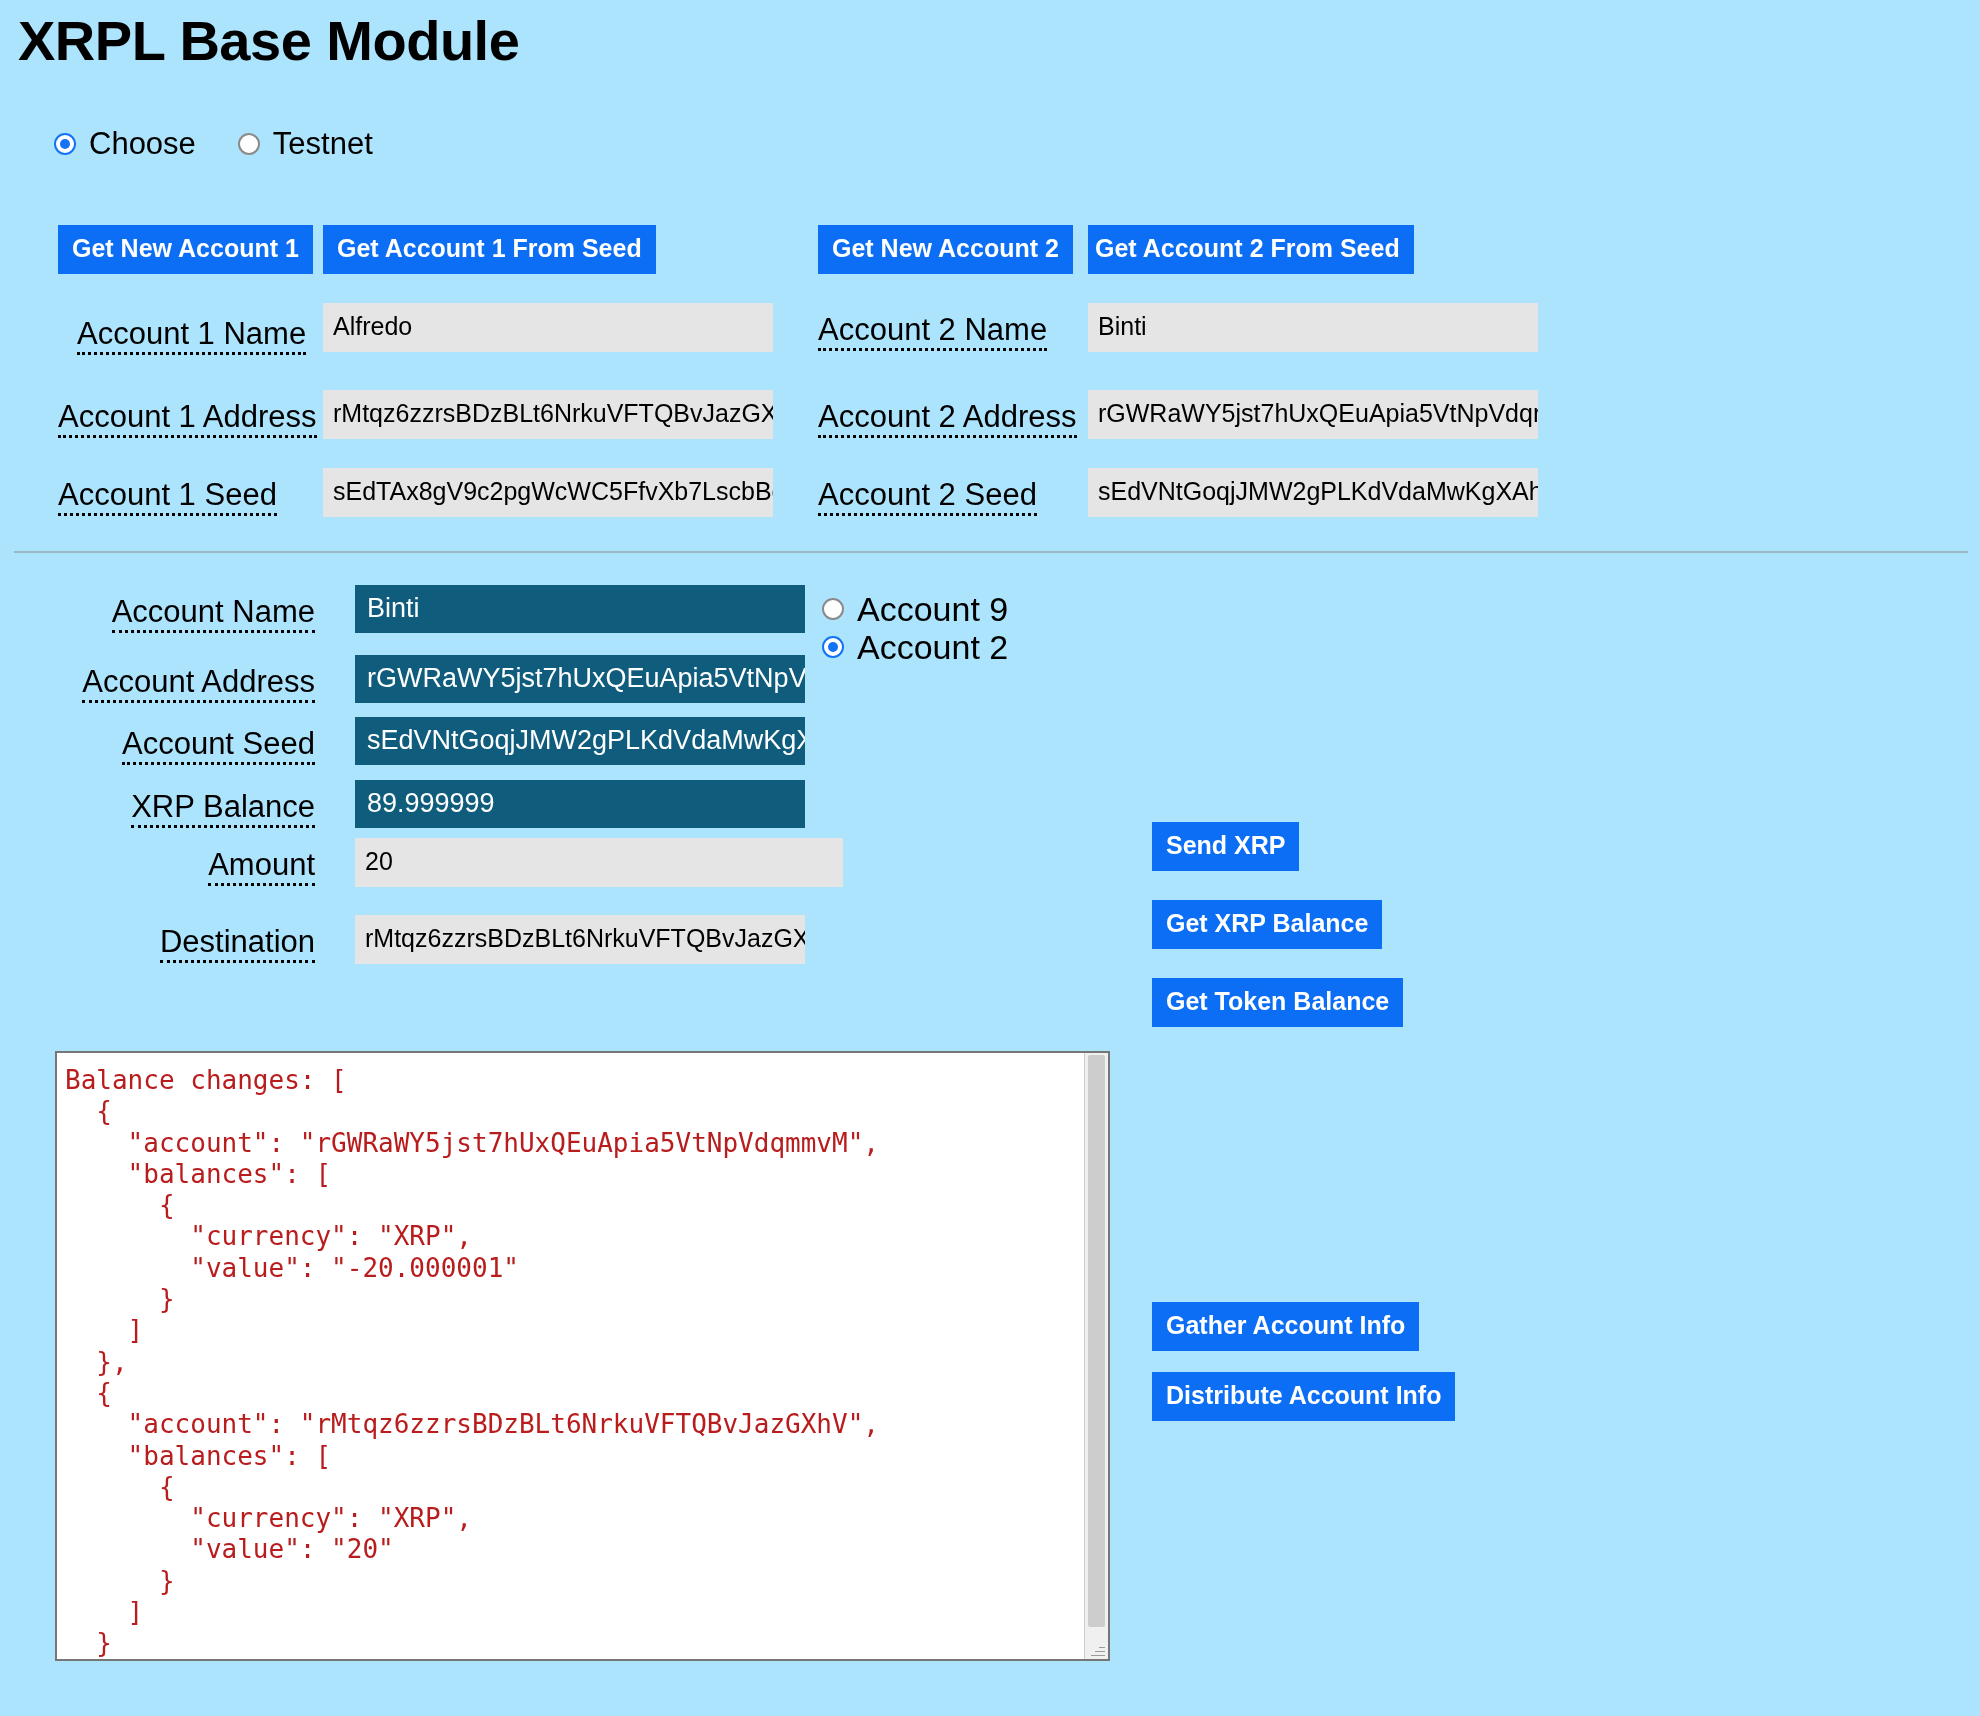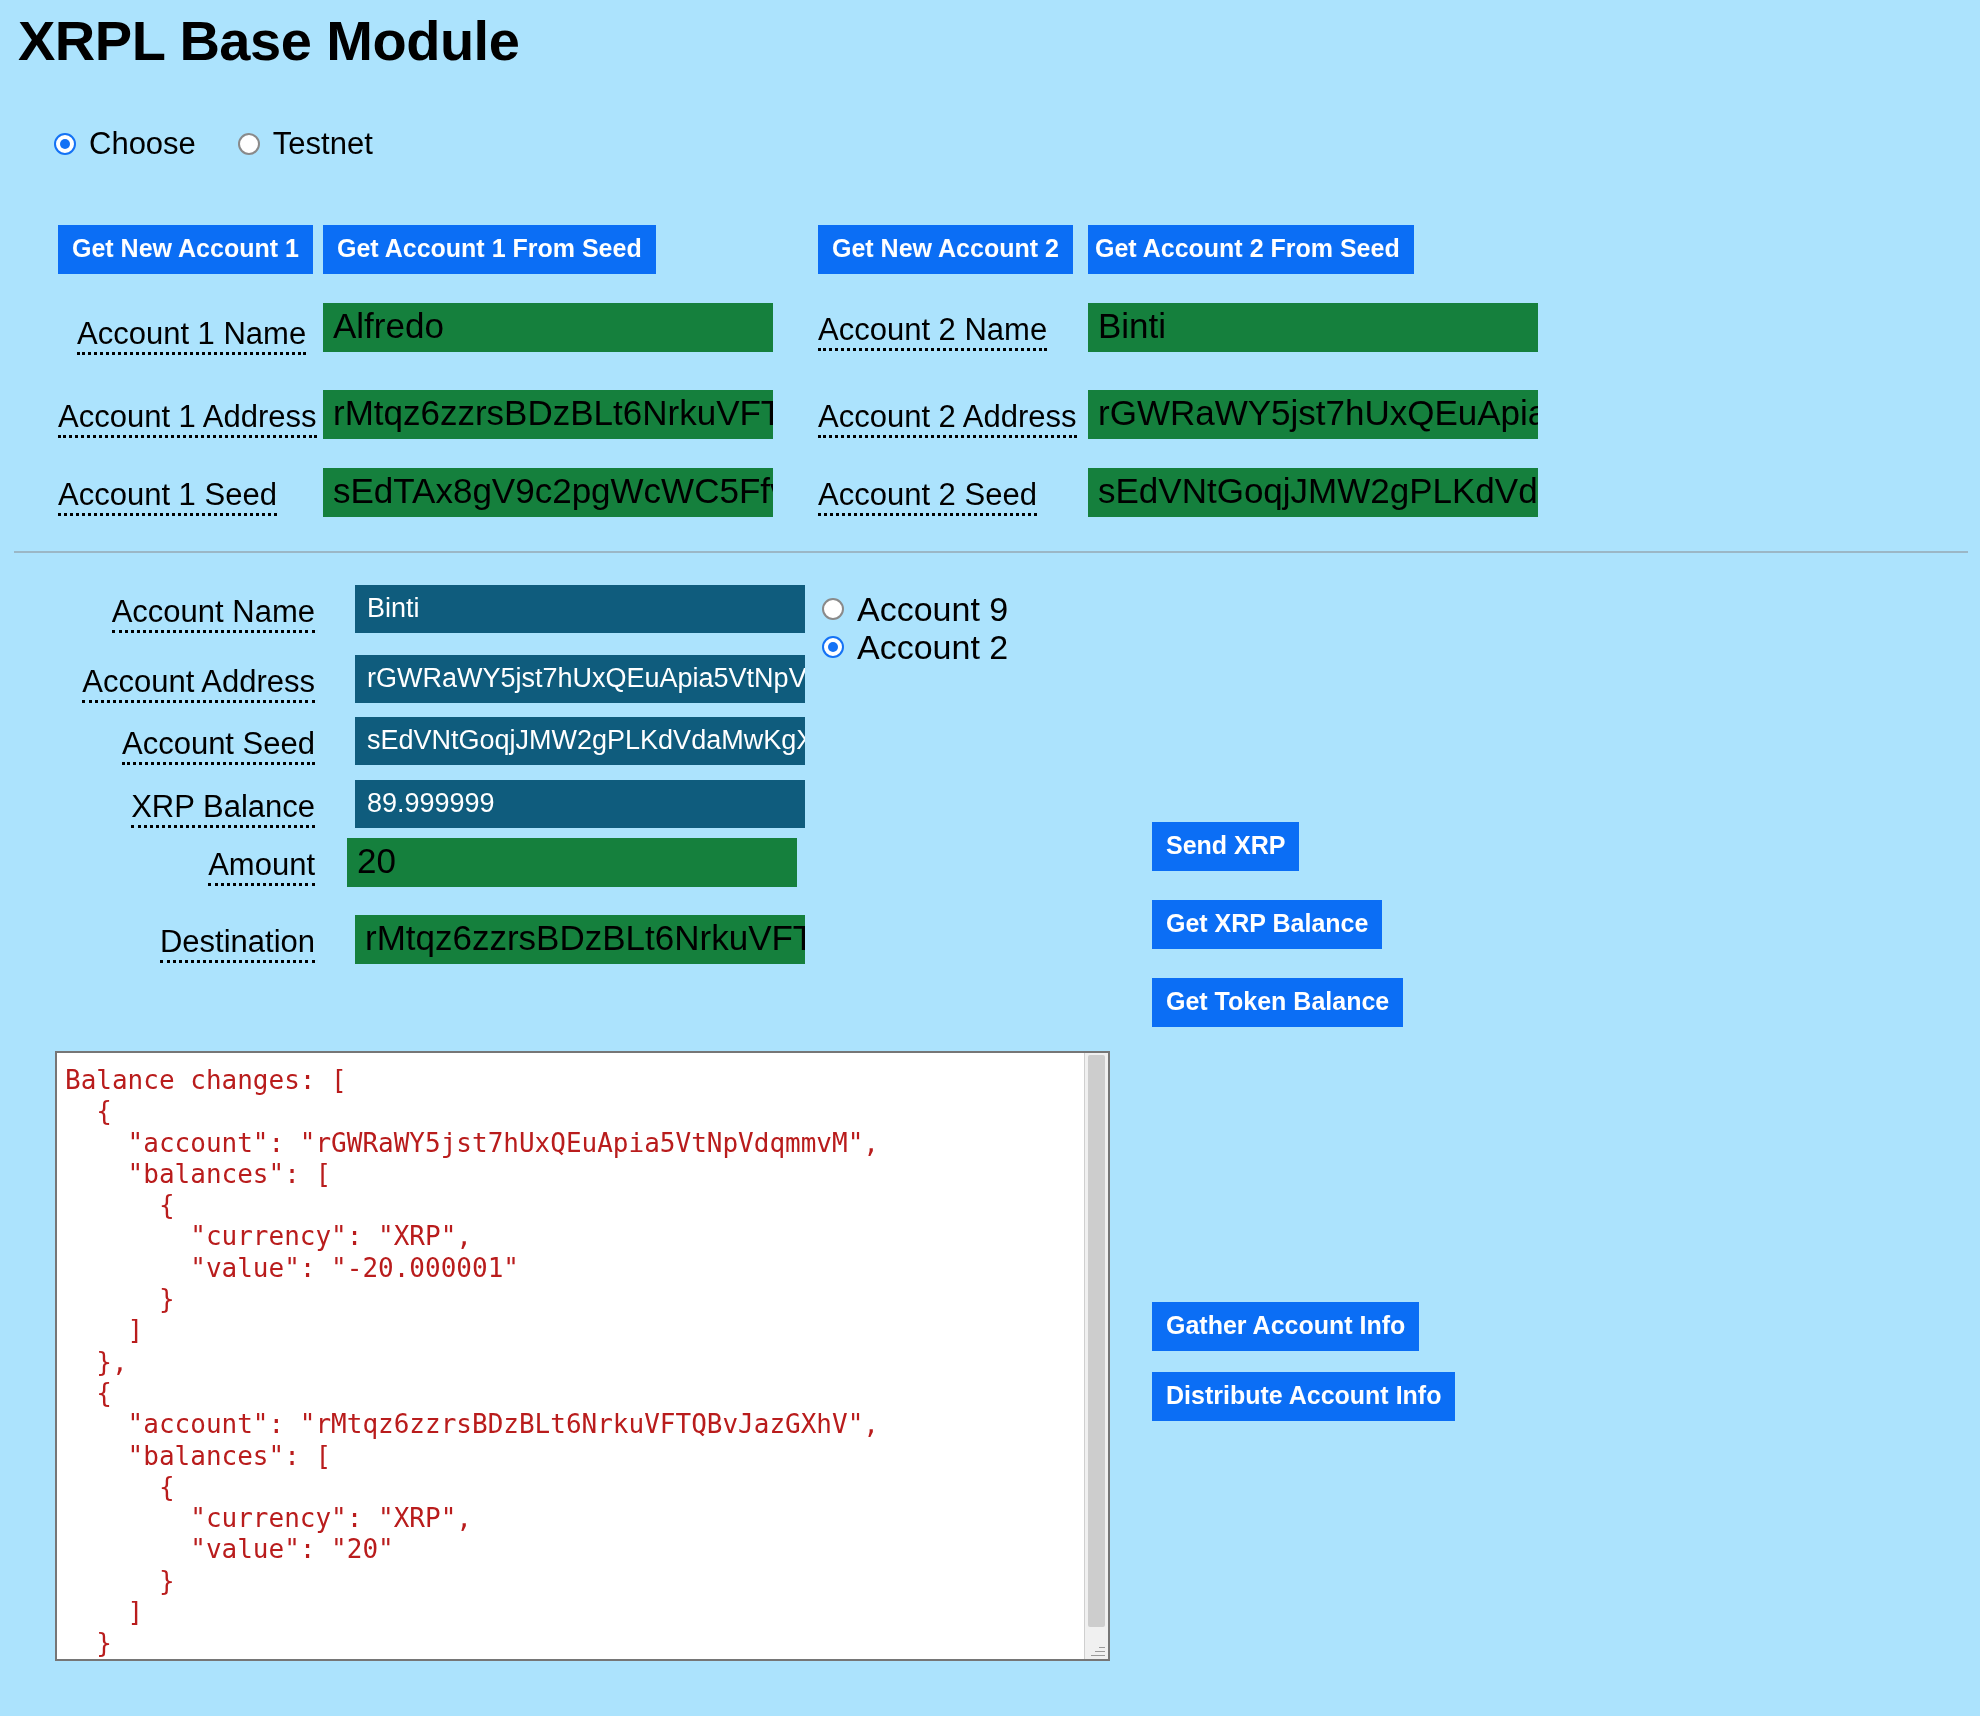--- a/index.html
+++ b/index.html
@@ -84,23 +84,23 @@
     padding: 10px 14px 12px 14px;
     line-height: 27px;
     display: inline-block;
     white-space: nowrap;
     font-family: "Liberation Sans", sans-serif;
     cursor: pointer;
     text-align: left;
   }
 
   .field {
-    background: #15803d;
+    background: #e5e5e5;
     border: none;
-    font-size: 35px;
+    font-size: 25px;
     line-height: 30px;
     color: #000000;
     padding: 8px 10px;
     box-sizing: border-box;
     height: 49px;
     font-family: "Liberation Sans", sans-serif;
     white-space: nowrap;
     overflow: hidden;
     display: block;
   }
@@ -275,21 +275,21 @@
 <div class="tealfield abs" style="left:355px; top:717px; width:450px;">sEdVNtGoqjJMW2gPLKdVdaMwKgXAh5z</div>
 
 <div class="mid-row-label" style="left:-25px; top:790px;">
   <span class="mid-lbl">XRP Balance</span>
 </div>
 <div class="tealfield abs" style="left:355px; top:780px; width:450px;">89.999999</div>
 
 <div class="mid-row-label" style="left:-25px; top:848px;">
   <span class="mid-lbl">Amount</span>
 </div>
-<div class="field abs" style="left:347px; top:838px; width:450px;">20</div>
+<div class="field abs" style="left:355px; top:838px; width:488px;">20</div>
 
 <div class="mid-row-label" style="left:-25px; top:925px;">
   <span class="mid-lbl">Destination</span>
 </div>
 <div class="field abs" style="left:355px; top:915px; width:450px;">rMtqz6zzrsBDzBLt6NrkuVFTQBvJazGXhV</div>
 
 <span class="radio-opt abs" style="left:822px; top:592px;">
   <span class="radio"></span>
   <span class="radio-text" style="font-size:34px;">Account 9</span>
 </span>

